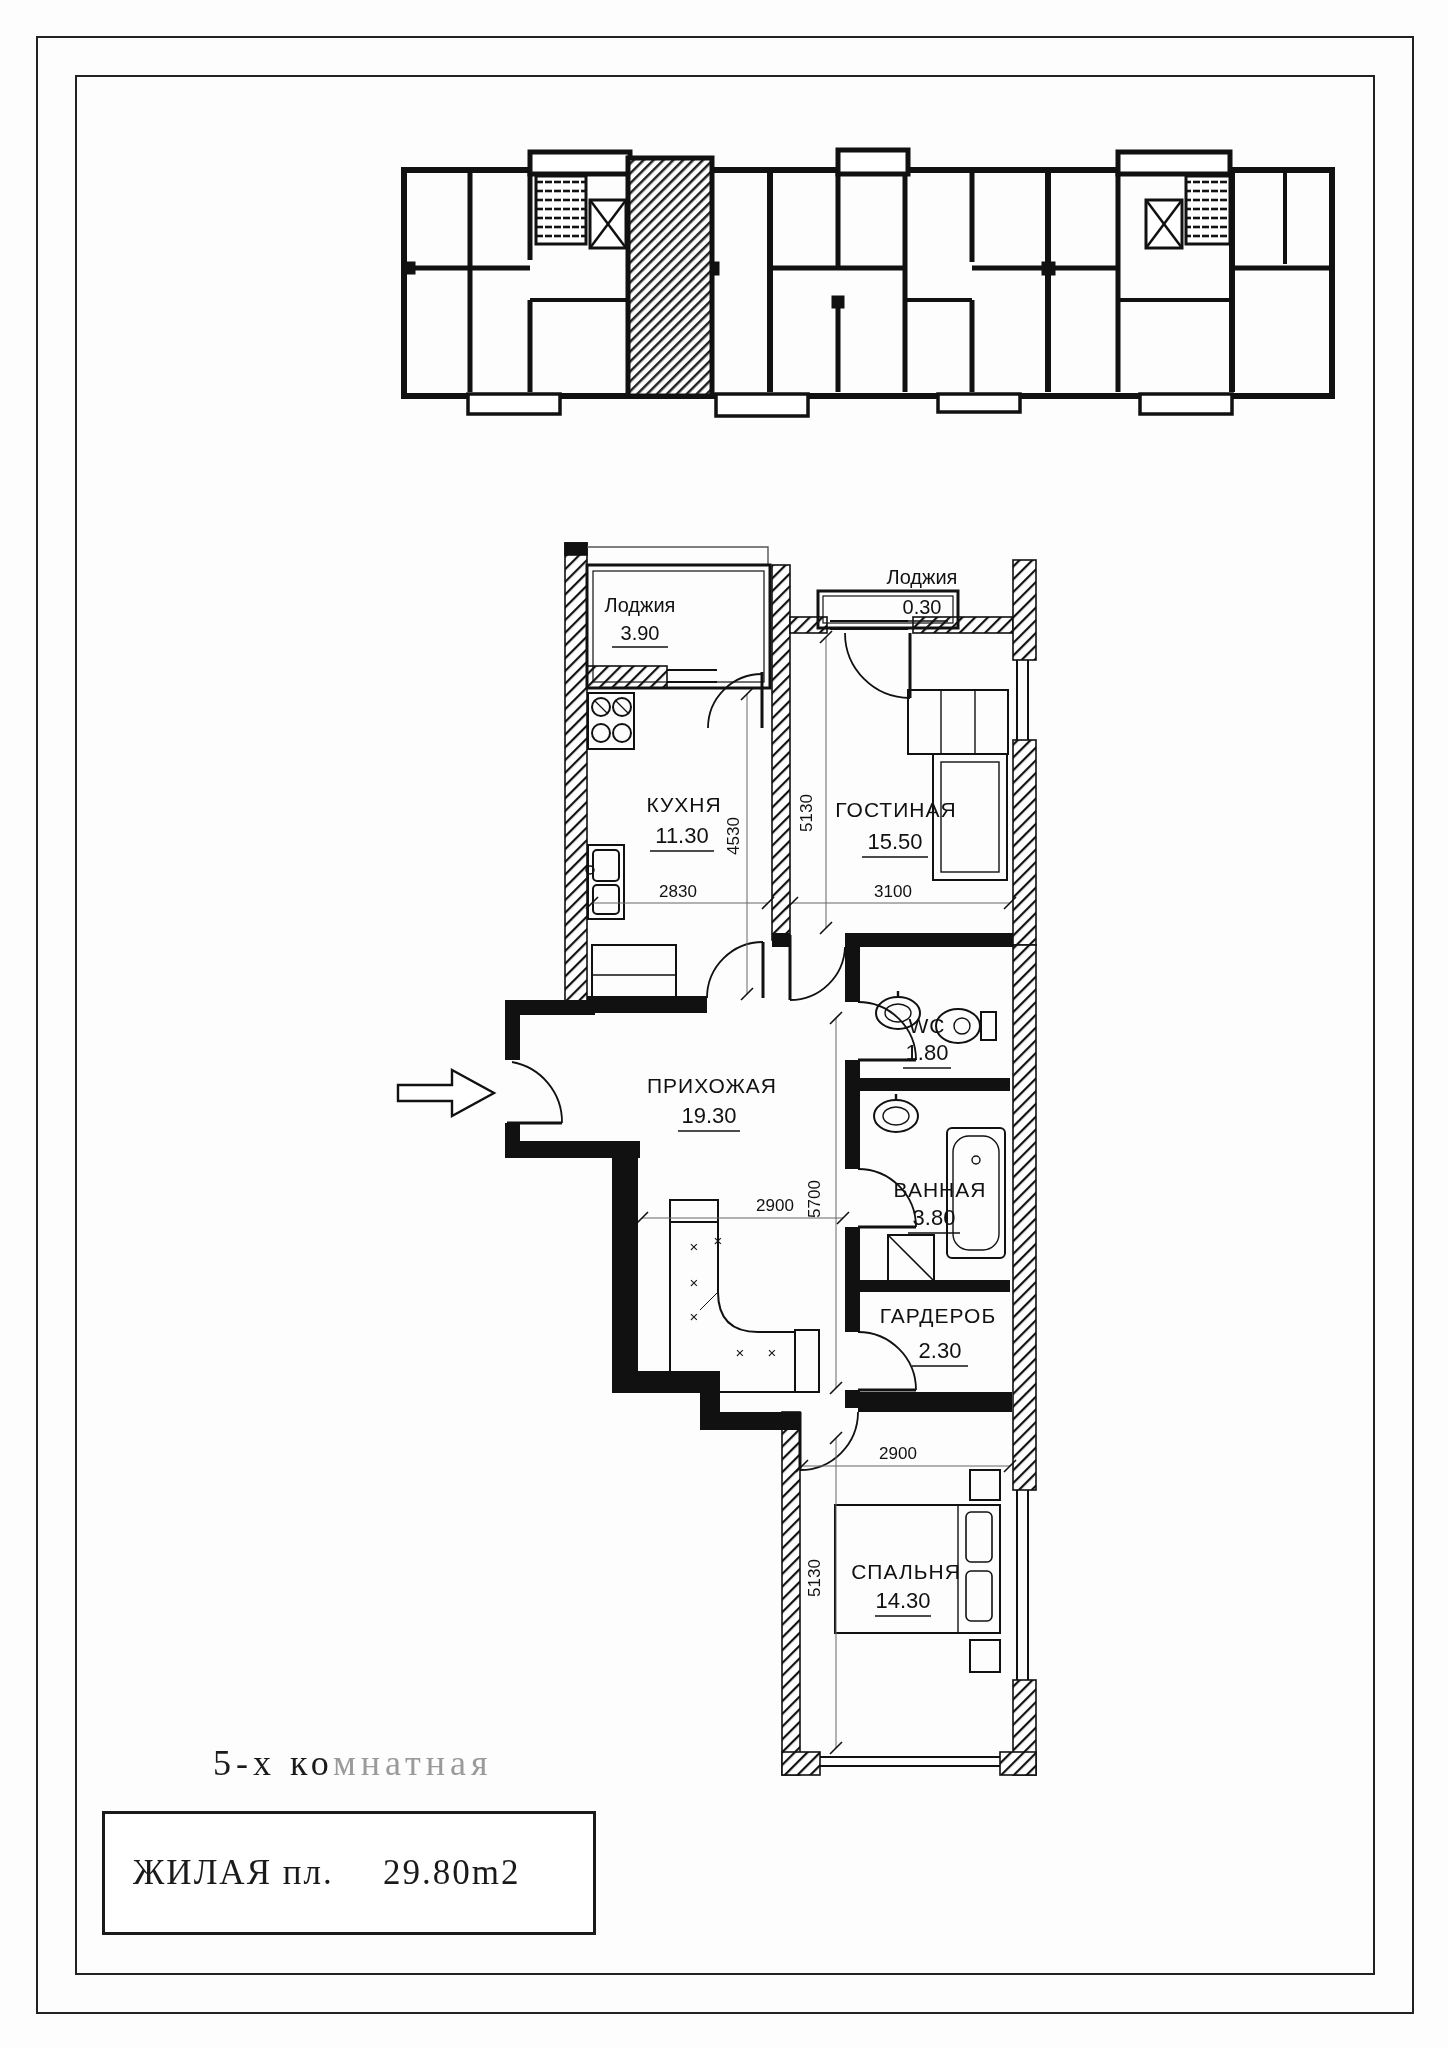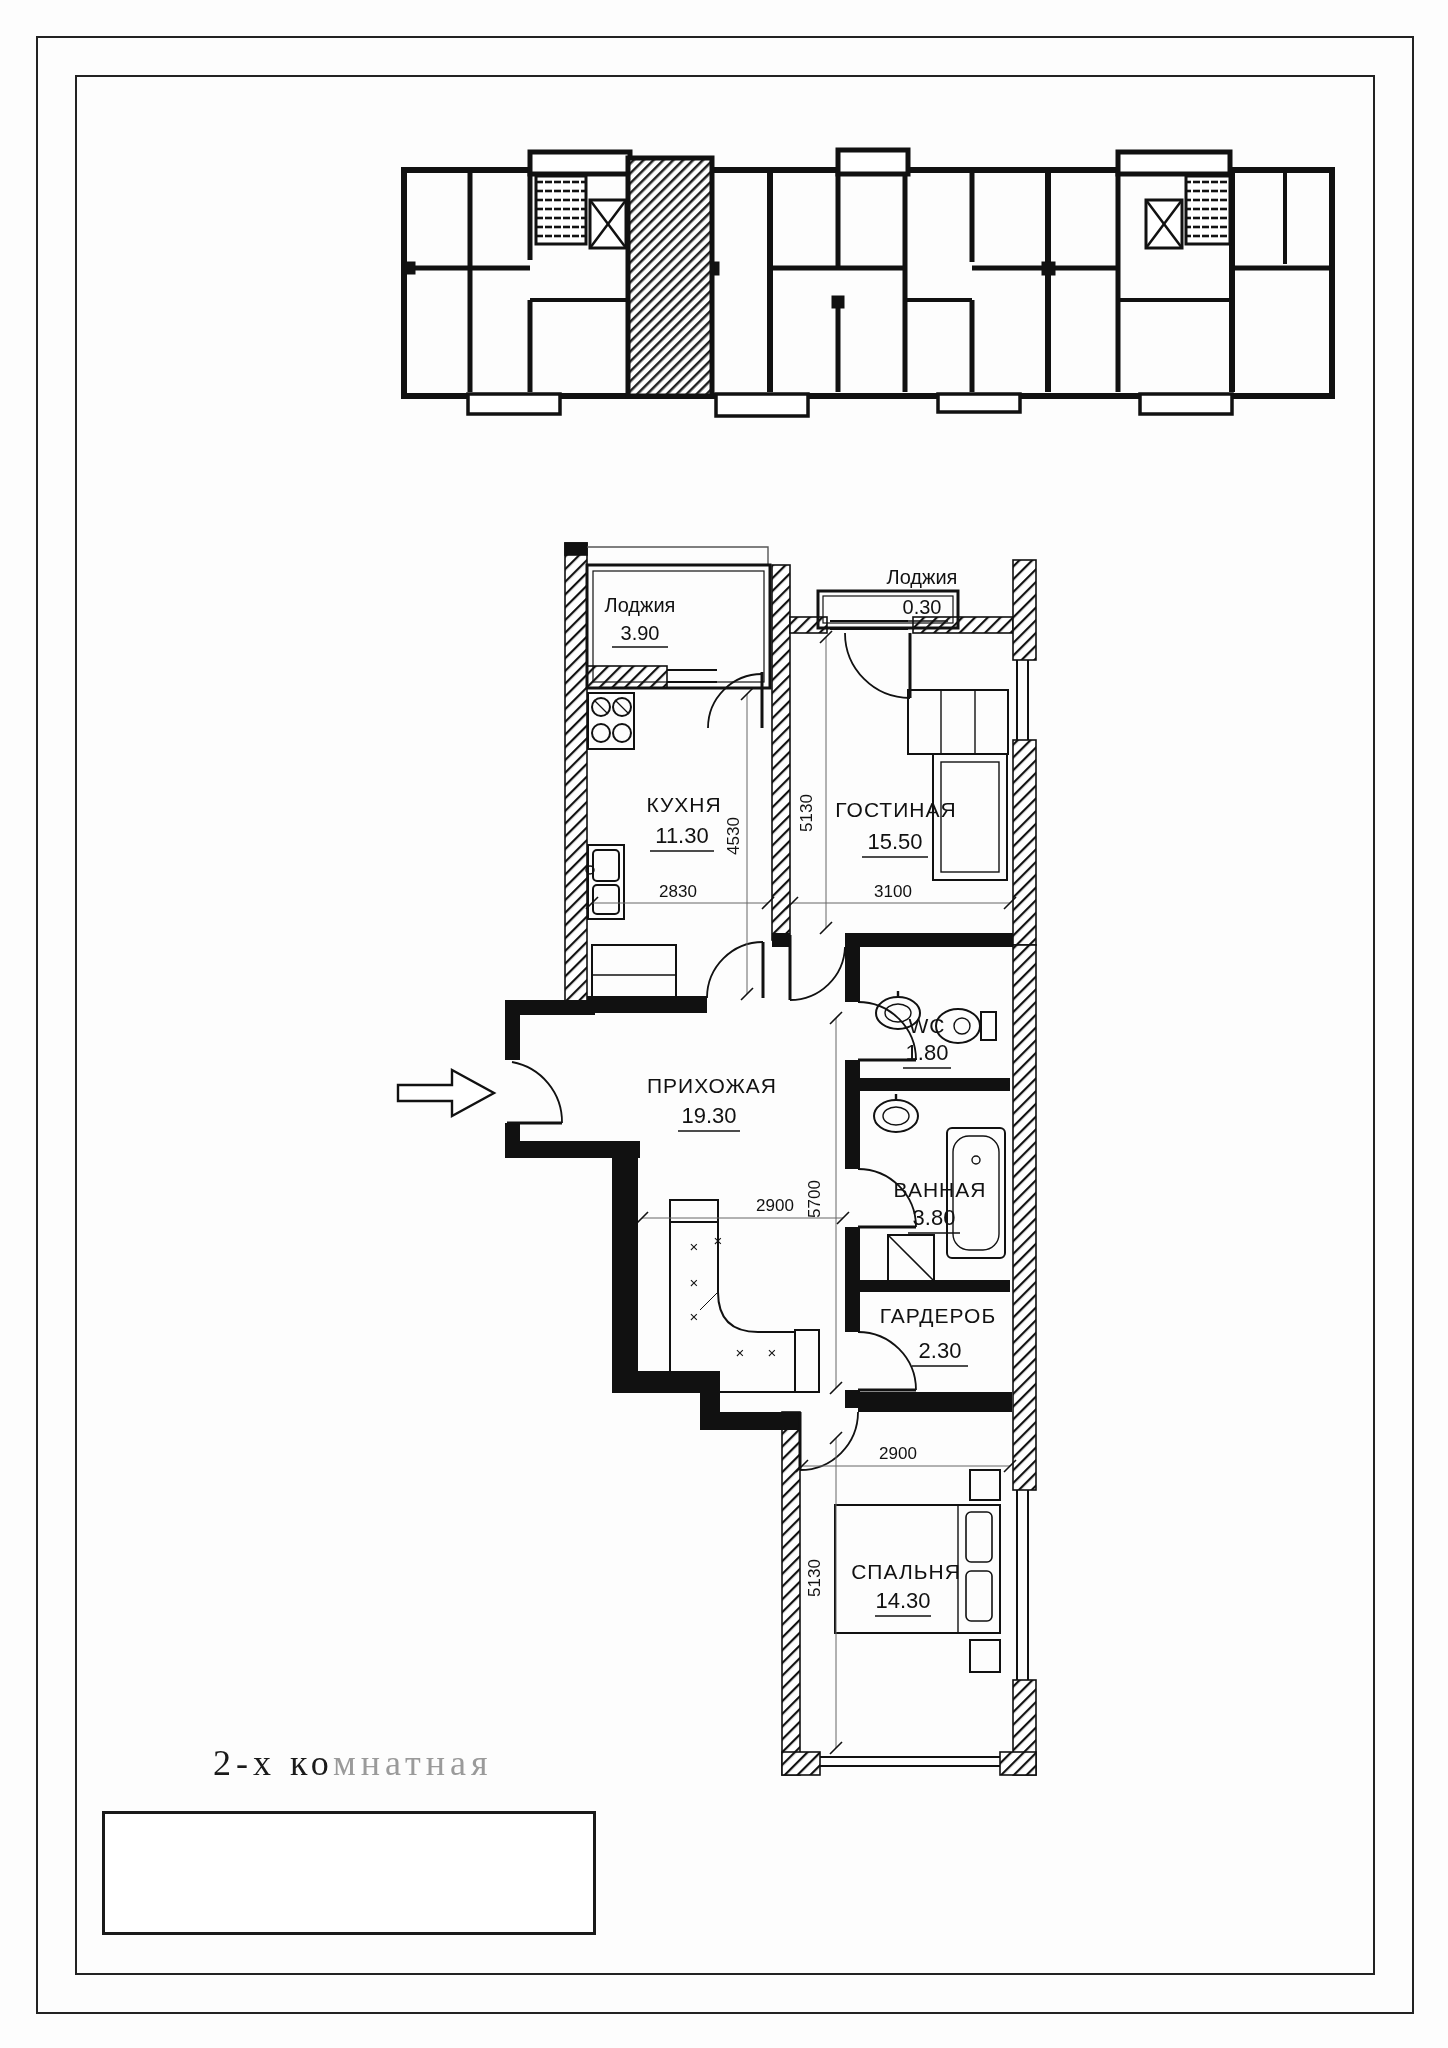--- a/index.html
+++ b/index.html
@@ -377,16 +377,20 @@
       <text class="dim" x="812" y="813" transform="rotate(-90 812 813)">5130</text>
       <text class="dim" x="893" y="897">3100</text>
       <text class="dim" x="775" y="1211">2900</text>
       <text class="dim" x="820" y="1199" transform="rotate(-90 820 1199)">5700</text>
       <text class="dim" x="898" y="1459">2900</text>
       <text class="dim" x="820" y="1578" transform="rotate(-90 820 1578)">5130</text>
     </g>
   </g>
 </svg>
 
-<div class="caption"><span>2-х ко</span><span class="wm">мнатная</span></div>
+<div class="caption"><span>5-х ко</span><span class="wm">мнатная</span></div>
 
 <div class="area-table">
+  <div class="area-row">
+    <span class="lbl">ЖИЛАЯ пл.</span>
+    <span class="val">29.80m2</span>
+  </div>
 </div>
 
 </body></html>

